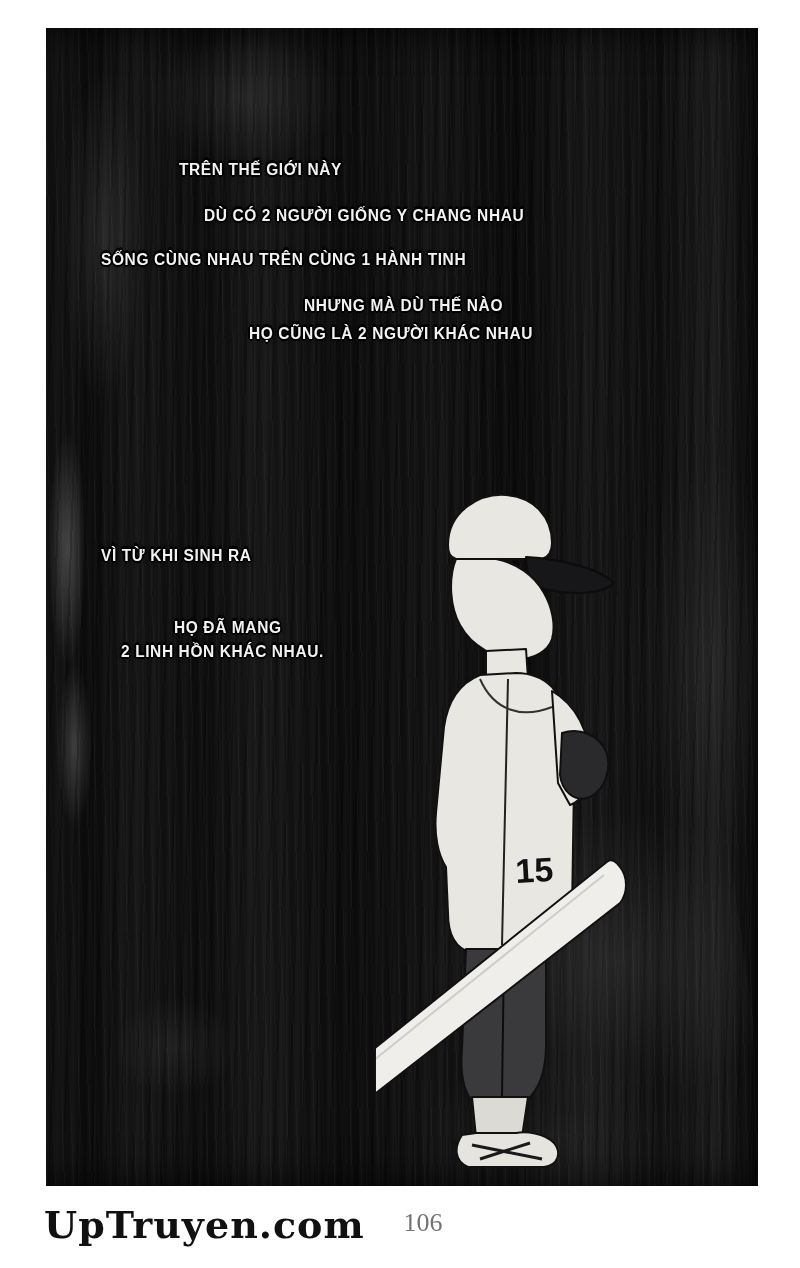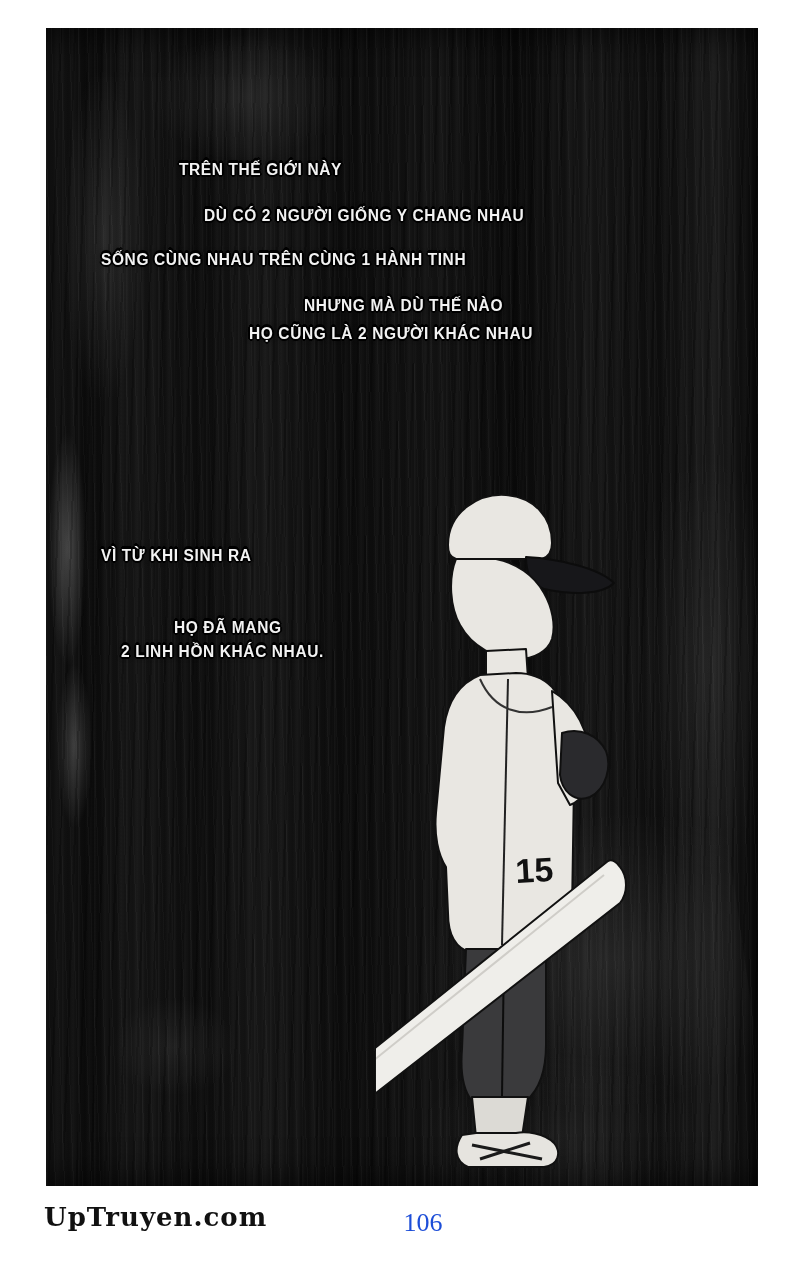--- a/index.html
+++ b/index.html
@@ -133,34 +133,34 @@
     top: 1186px;
     width: 800px;
     height: 82px;
     background: #ffffff;
   }
   .watermark {
     position: absolute;
     left: 44px;
     top: 16px;
     font-family: "DejaVu Serif", serif;
-    font-size: 26px;
+    font-size: 38px;
     font-weight: 700;
     color: #111;
     letter-spacing: 1px;
   }
   .page-number {
     position: absolute;
     left: 0;
     right: 0;
     top: 22px;
     text-align: center;
     font-family: "Liberation Serif", serif;
     font-size: 26px;
-    color: #1d4ed8;
+    color: #737373;
     padding-left: 46px;
   }
 </style>
 </head>
 <body>
 
 <div id="page">
 
   <div class="panel">
 

